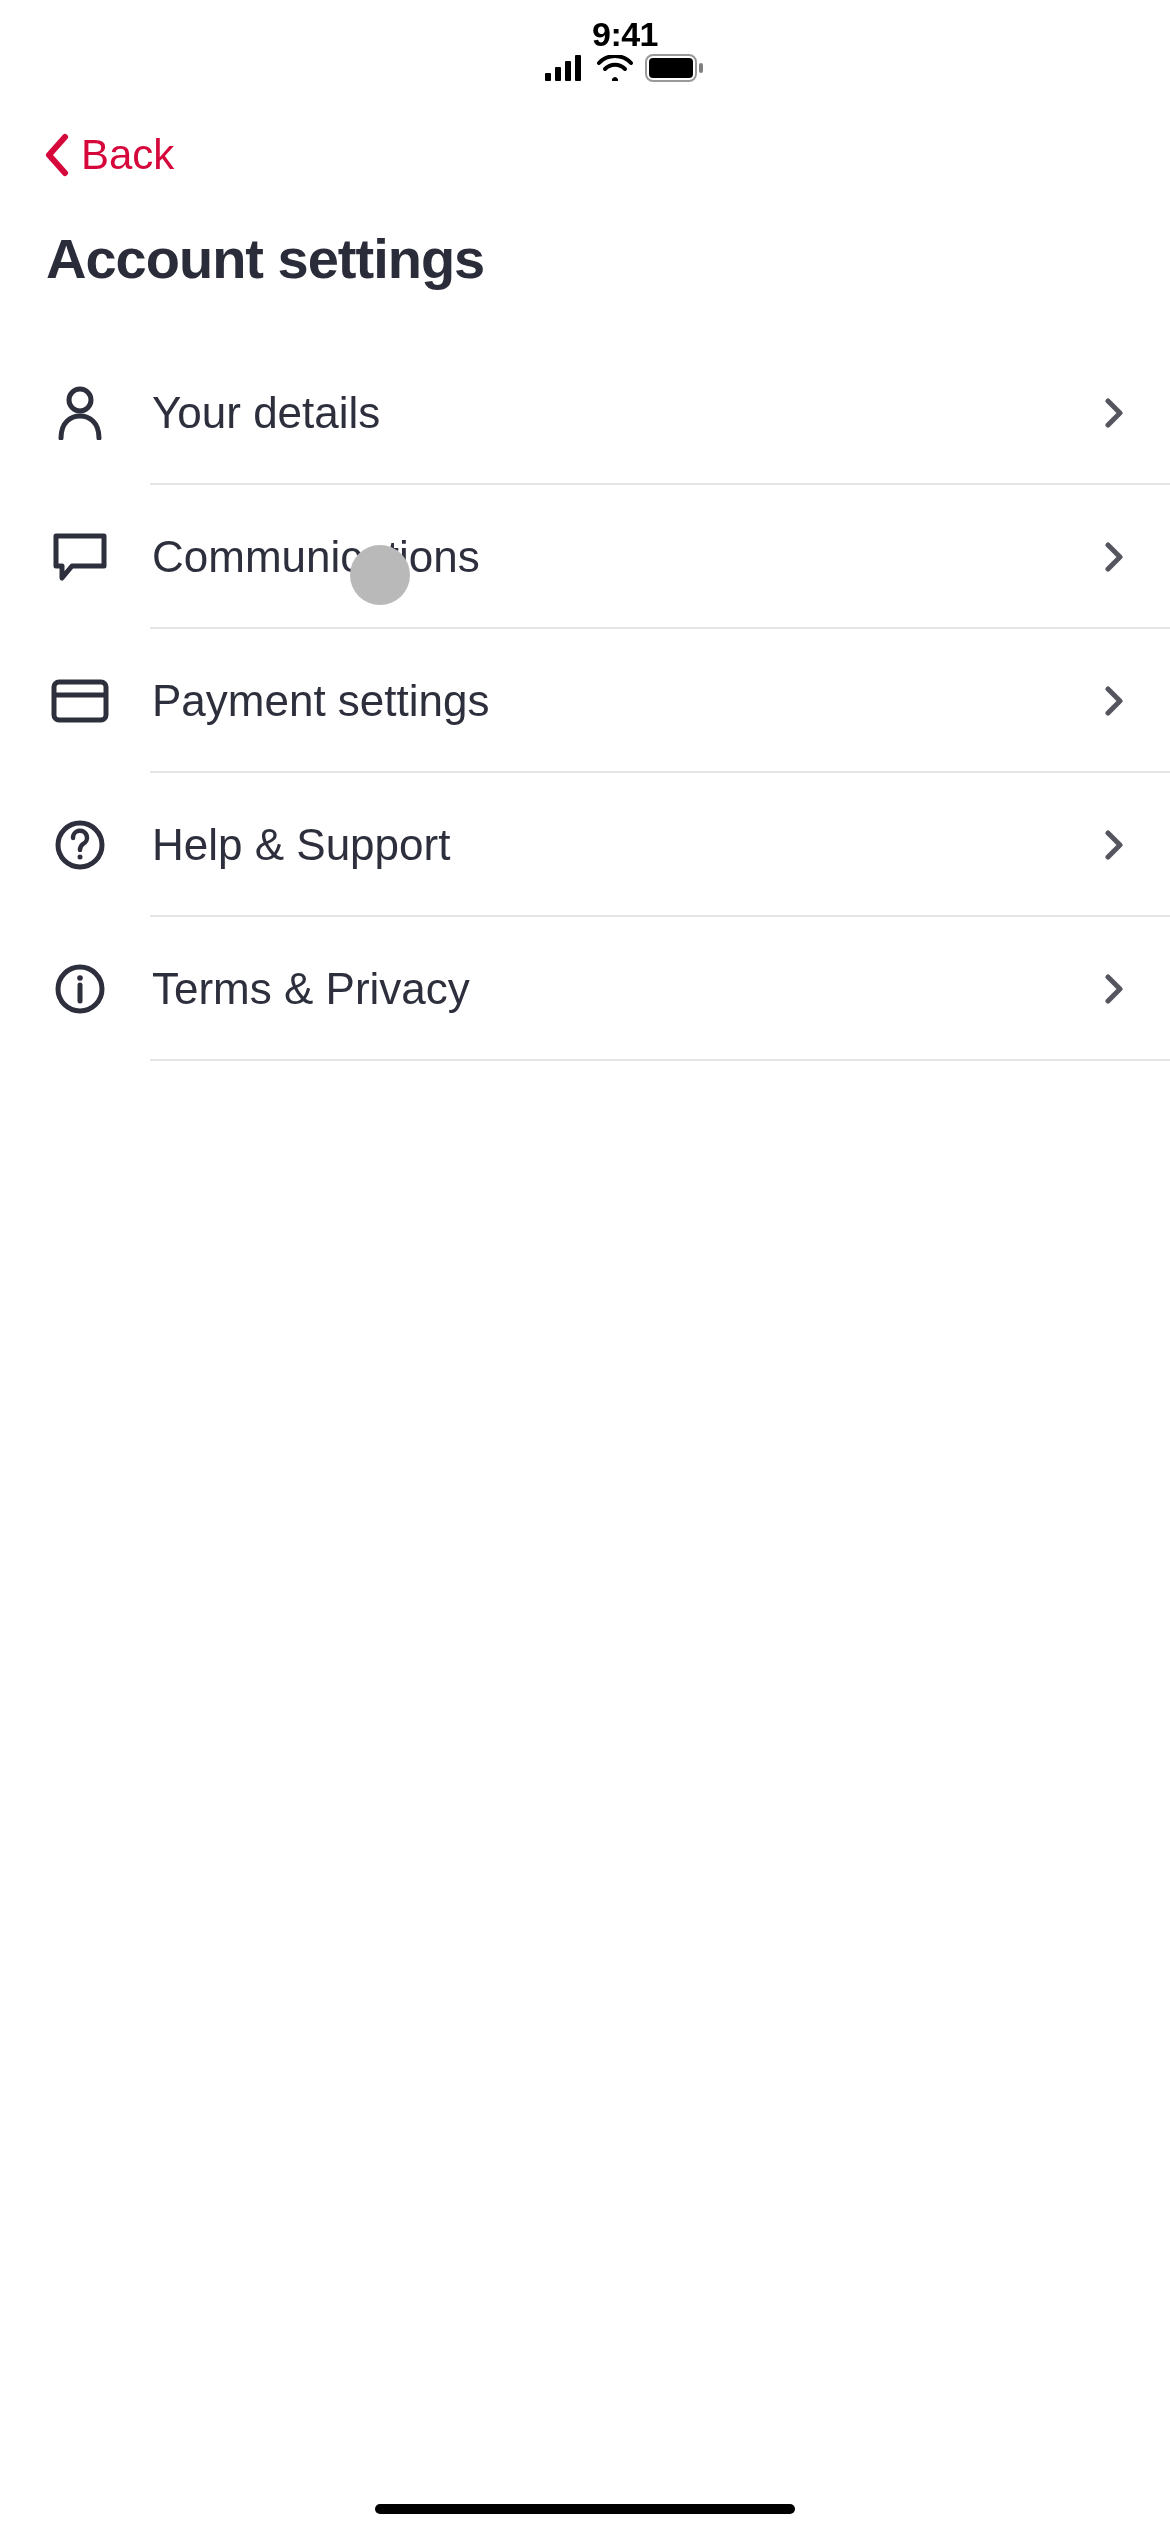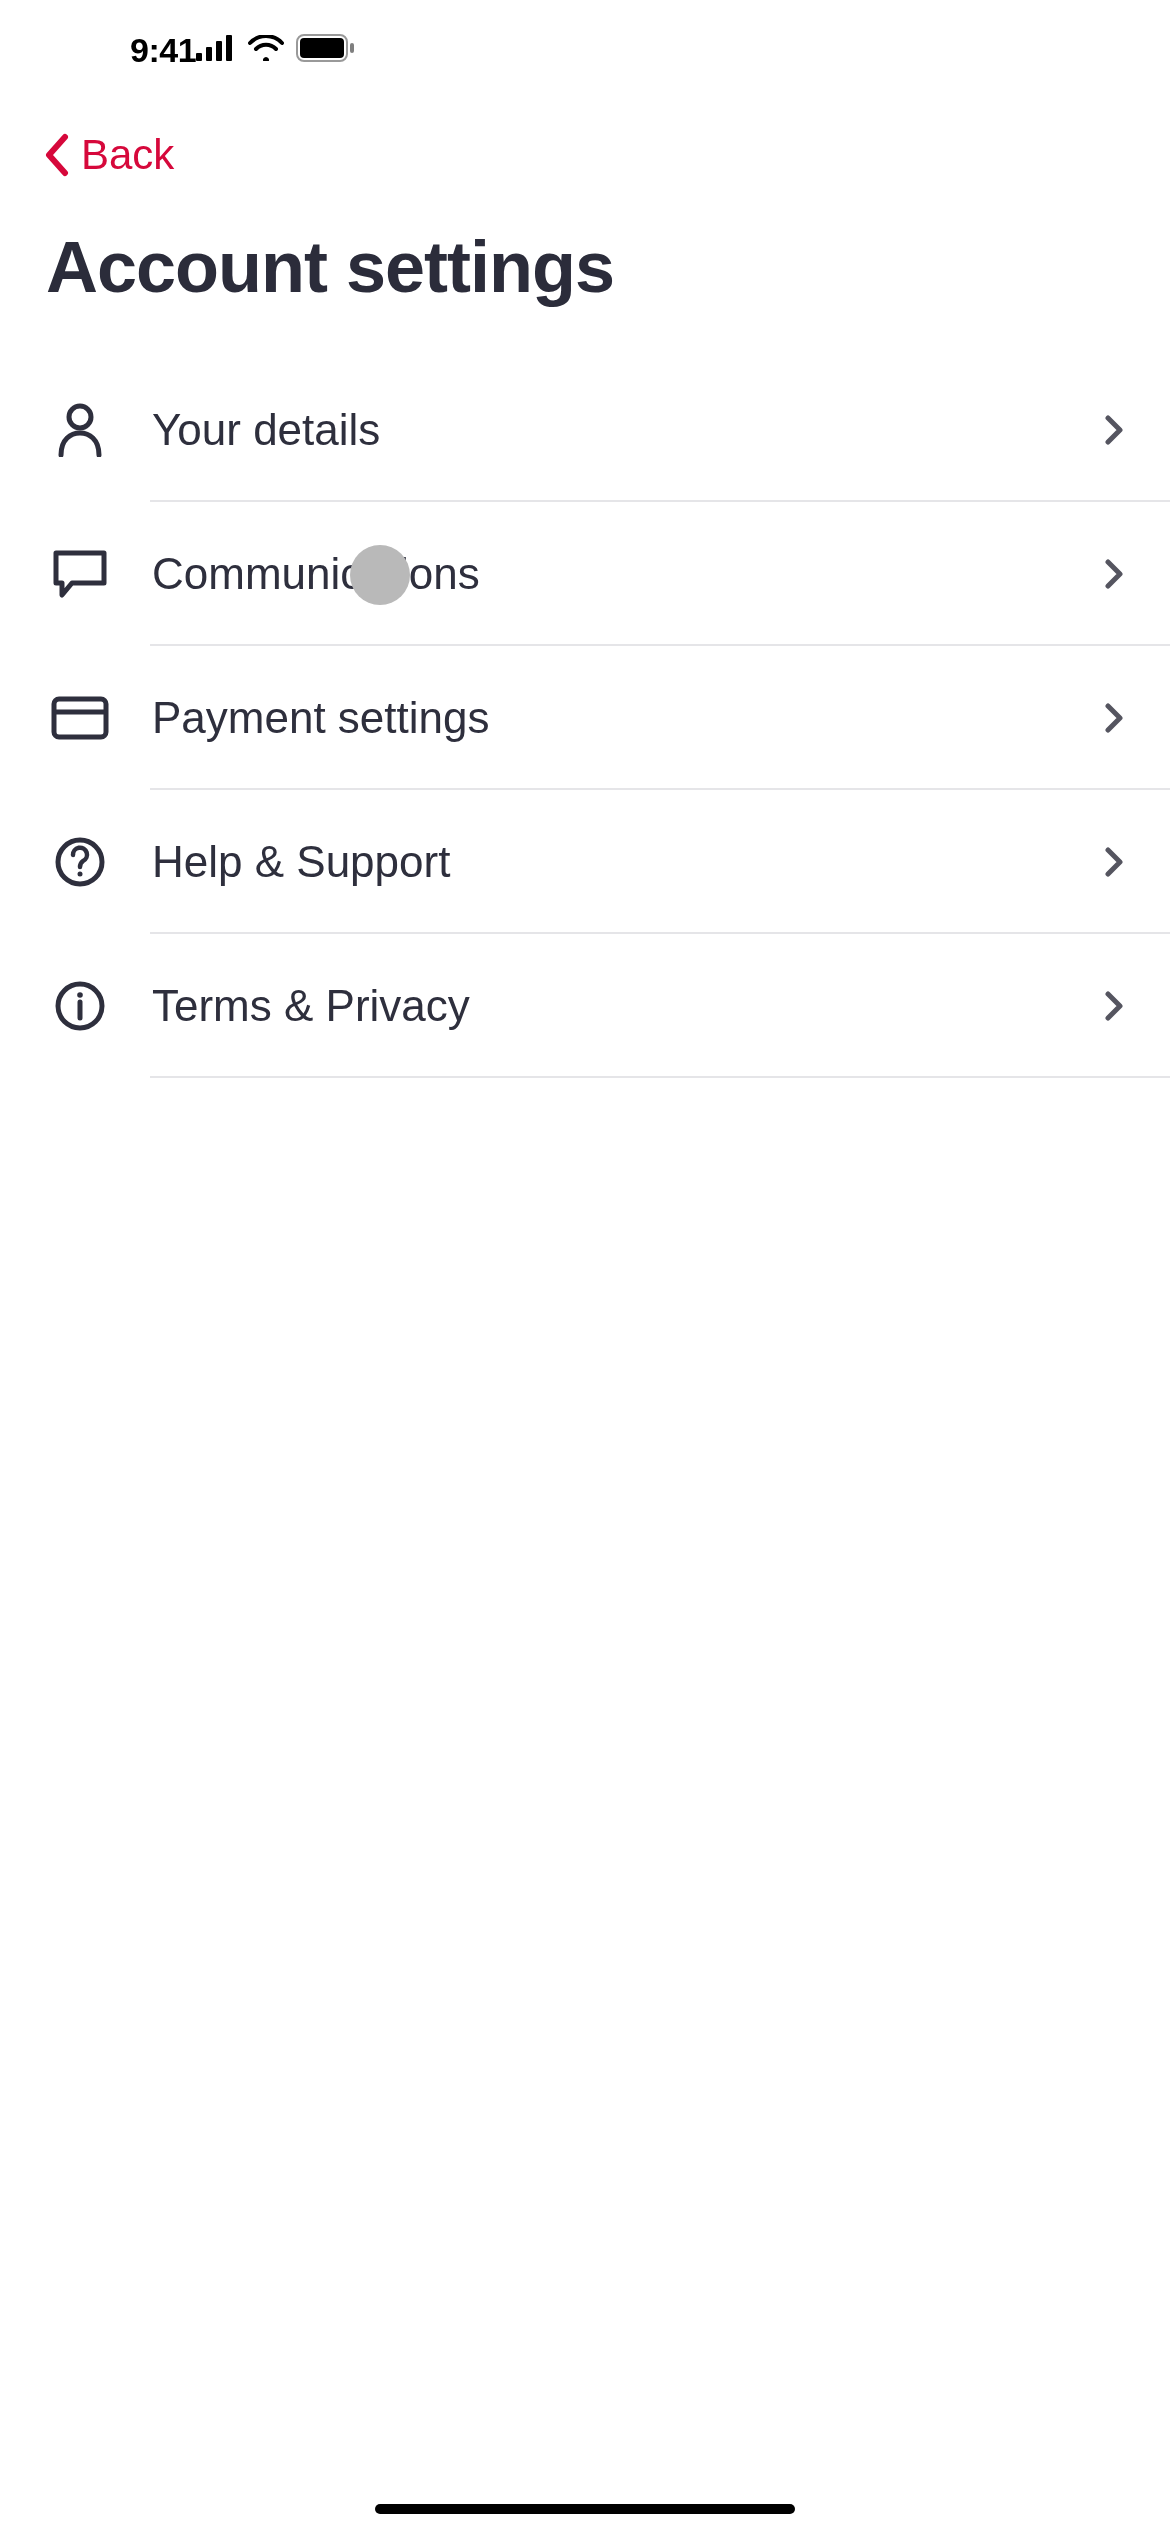--- a/index.html
+++ b/index.html
@@ -13,22 +13,23 @@
       height: 2532px;
       background: #ffffff;
       font-family: -apple-system, BlinkMacSystemFont, "Segoe UI", Helvetica, Arial, sans-serif;
       position: relative;
       overflow: hidden;
     }
     .status-bar {
       height: 100px;
       display: flex;
       align-items: center;
-      justify-content: flex-start;
+      justify-content: center;
       padding: 0 50px 0 130px;
+      flex-direction: column;
     }
     .status-time {
       font-size: 34px;
       font-weight: 600;
       color: #000;
       letter-spacing: -0.5px;
     }
     .status-icons {
       display: flex;
       align-items: center;
@@ -47,21 +48,21 @@
       display: flex;
       align-items: center;
       justify-content: center;
     }
     .back-label {
       font-size: 42px;
       font-weight: 400;
       color: #d6083b;
     }
     .page-title {
-      font-size: 72px;
+      font-size: 56px;
       font-weight: 700;
       color: #2b2c3a;
       padding: 28px 46px 50px 46px;
       letter-spacing: -1px;
     }
     .settings-list {
       display: flex;
       flex-direction: column;
     }
     .settings-item {

